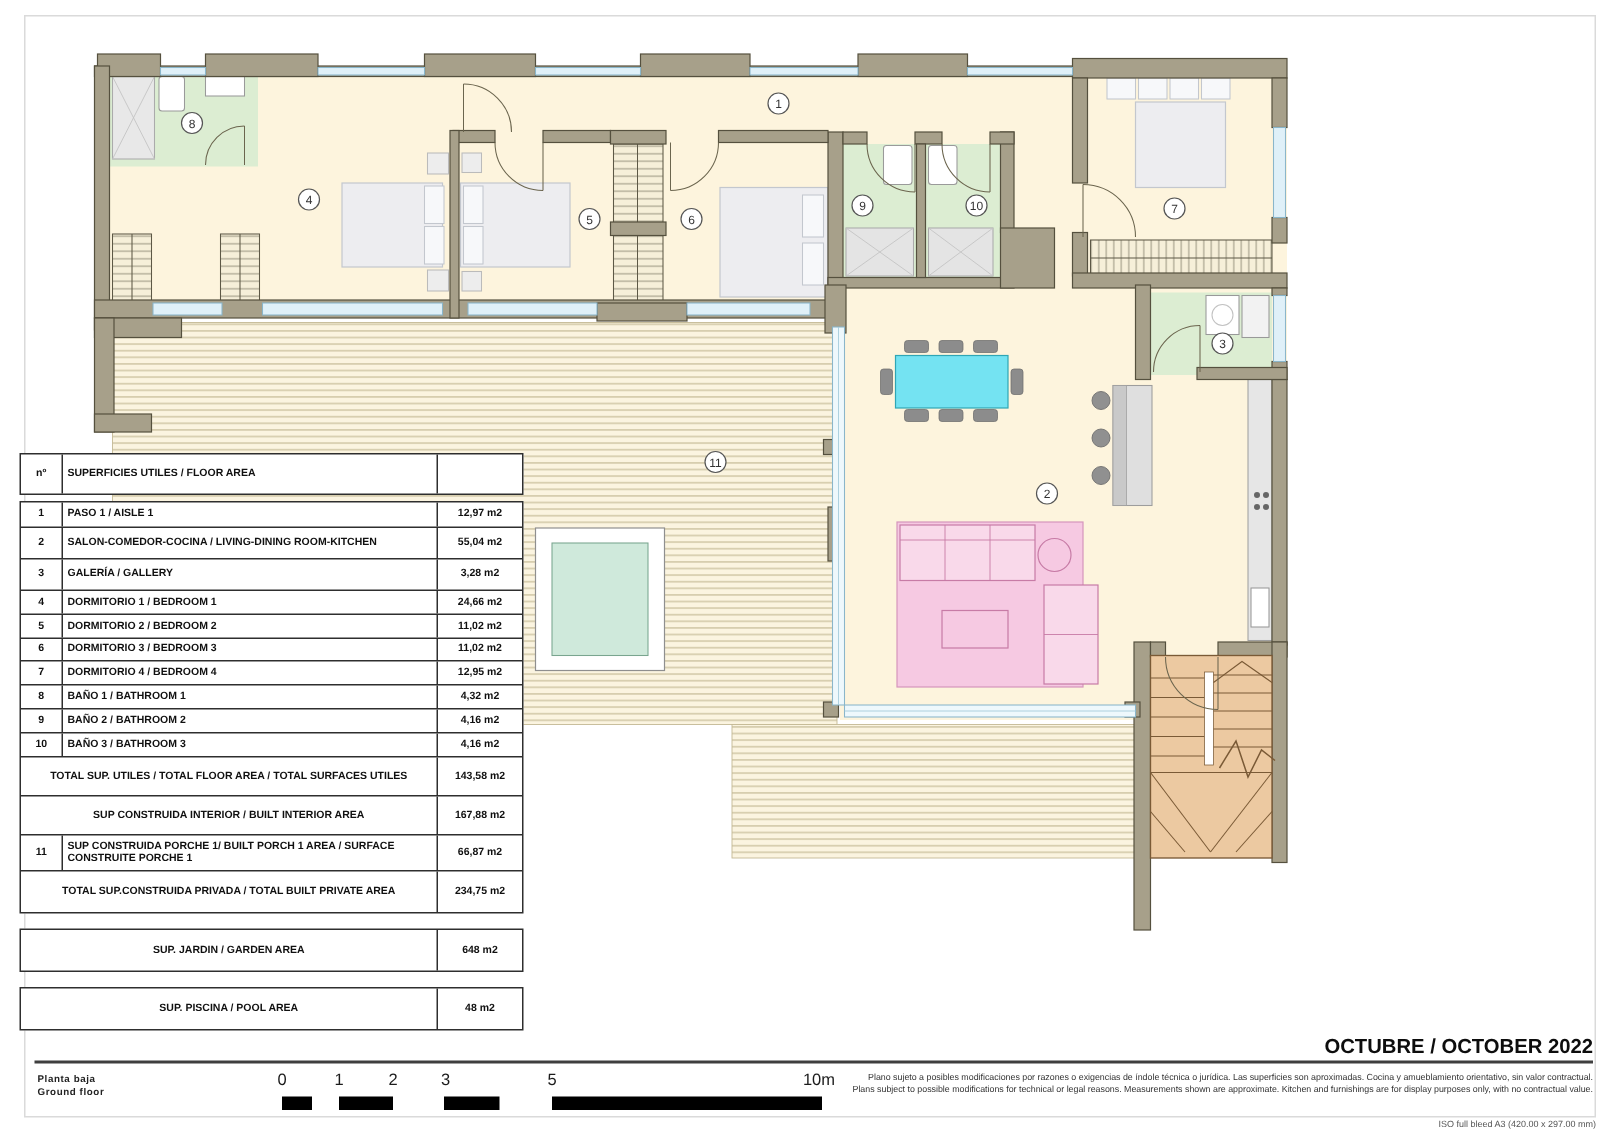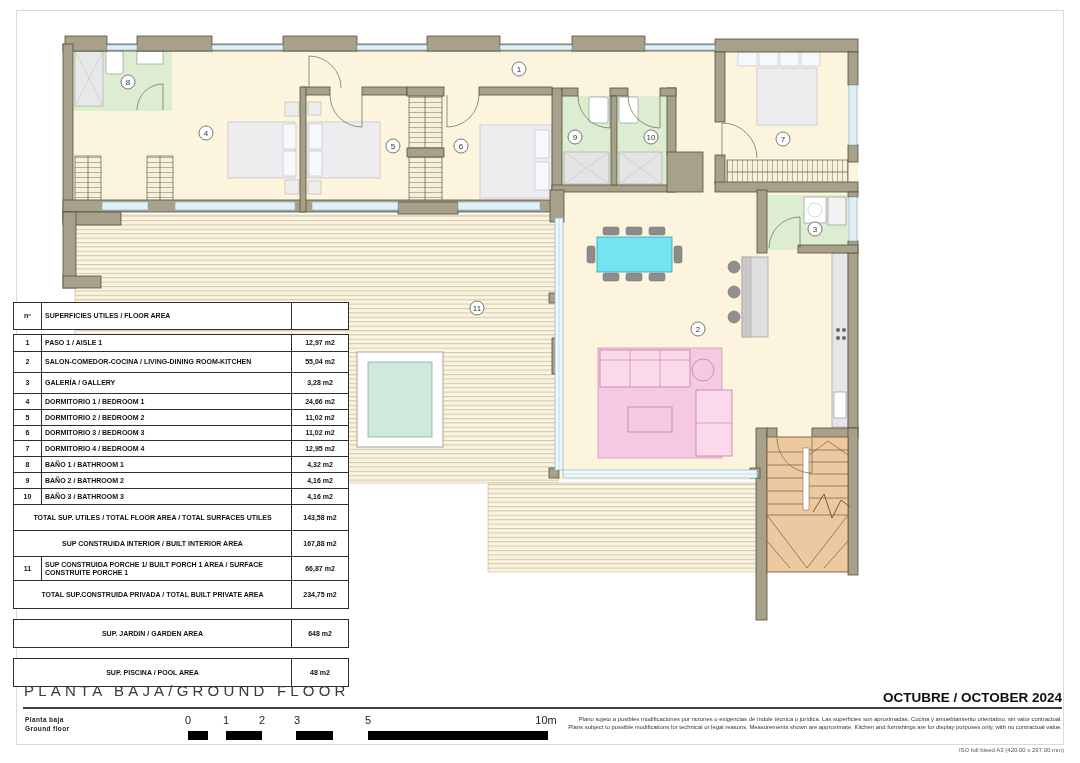--- a/index.html
+++ b/index.html
@@ -433,42 +433,41 @@
     </div>
     <div class="gap10"></div>
     <div class="box">
       <div class="trow c2g" style="height:27px;">
         <div class="cell span">SUP. PISCINA / POOL AREA</div>
         <div class="cell area">48 m2</div>
       </div>
     </div>
   </div>
 
-  <div class="plan-title">PLANTA BAJA/GROUND FLOOR</div>
   <div class="rule"></div>
 
   <div class="floor-label">
     <div>Planta baja</div>
     <div>Ground floor</div>
   </div>
 
   <div class="scale">
     <span class="scale-num" style="left:188px;">0</span>
     <span class="scale-num" style="left:226px;">1</span>
     <span class="scale-num" style="left:262px;">2</span>
     <span class="scale-num" style="left:297px;">3</span>
     <span class="scale-num" style="left:368px;">5</span>
     <span class="scale-num" style="left:546px;">10m</span>
     <div class="scale-seg" style="left:188px;width:20px;"></div>
     <div class="scale-seg" style="left:226px;width:36px;"></div>
     <div class="scale-seg" style="left:296px;width:37px;"></div>
     <div class="scale-seg" style="left:368px;width:180px;"></div>
   </div>
 
-  <div class="date">OCTUBRE / OCTOBER 2024</div>
+  <div class="date">OCTUBRE / OCTOBER 2022</div>
 
   <div class="disclaimer">
     <div>Plano sujeto a posibles modificaciones por razones o exigencias de índole técnica o jurídica. Las superficies son aproximadas. Cocina y amueblamiento orientativo, sin valor contractual.</div>
     <div>Plans subject to possible modifications for technical or legal reasons. Measurements shown are approximate. Kitchen and furnishings are for display purposes only, with no contractual value.</div>
   </div>
 
   <div class="iso-note">ISO full bleed A3 (420.00 x 297.00 mm)</div>
 </div>
 
 </body></html>

